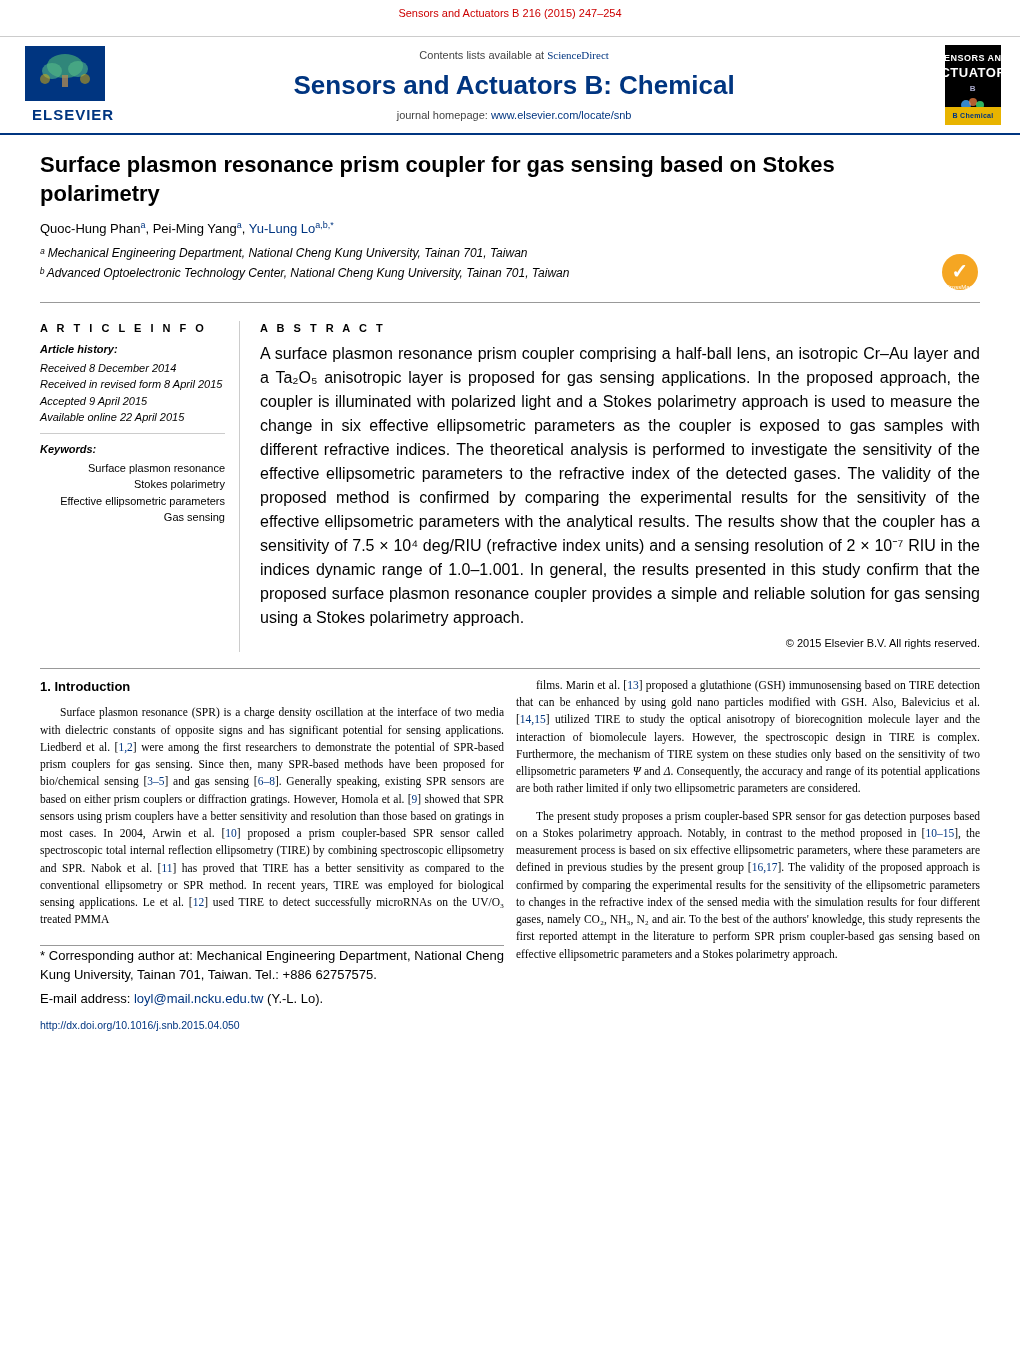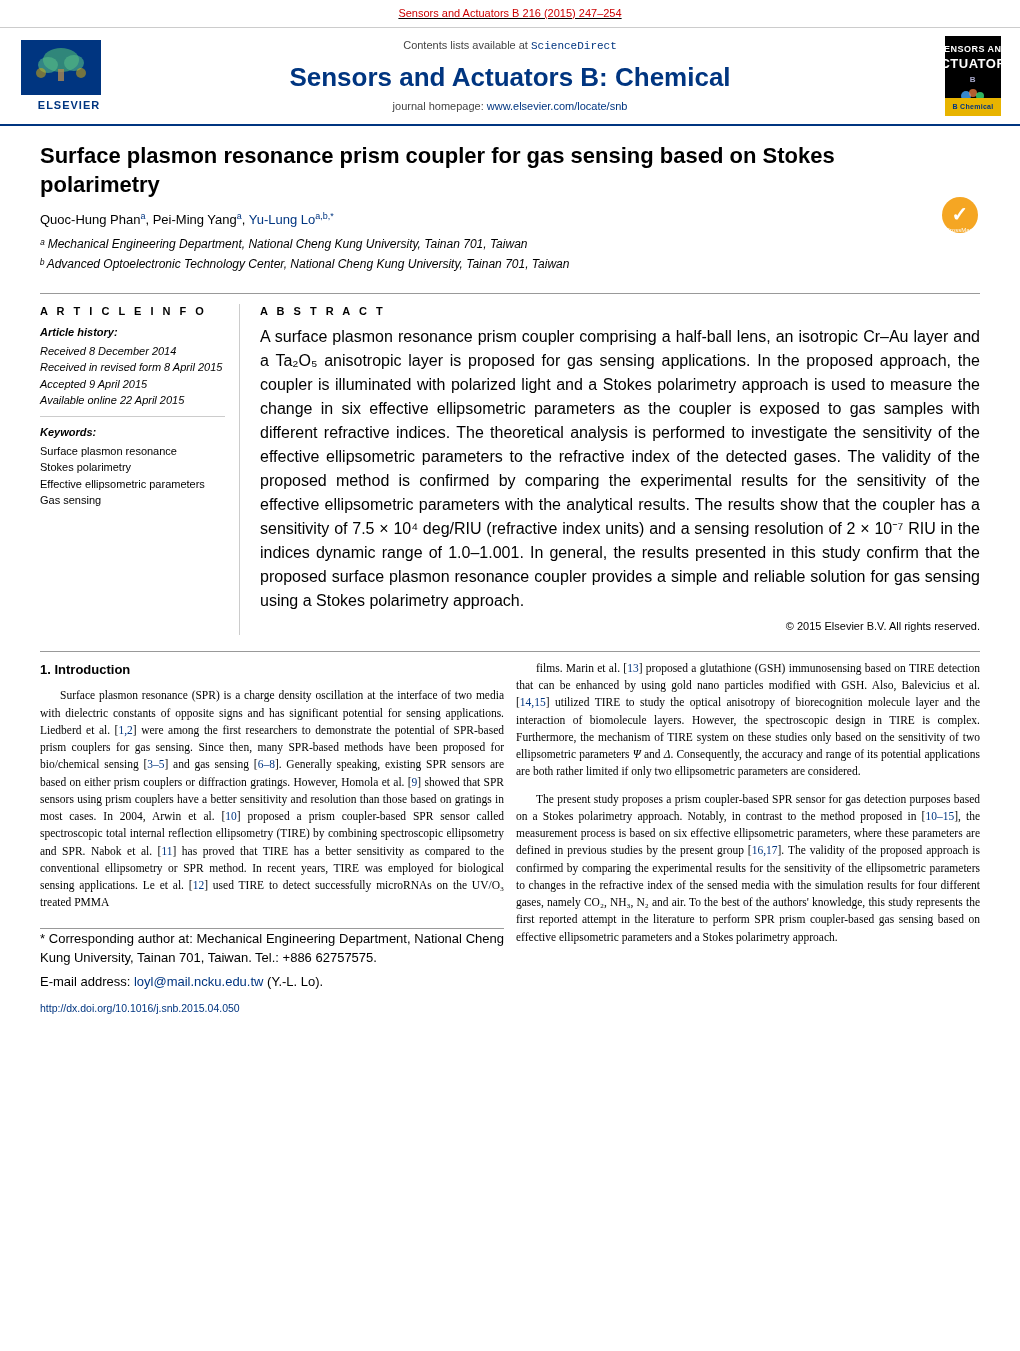--- a/index.html
+++ b/index.html
@@ -16,25 +16,24 @@
     .page-wrapper {
       width: 1020px;
       min-height: 1351px;
       background: #fff;
       padding: 0;
     }
 
     
     .top-header {
       border-bottom: 1px solid #ccc;
-      padding: 6px 20px 6px;
-      display: flex;
-      align-items: center;
-      justify-content: center;
-      text-decoration: underline;
+      padding: 6px 20px 15px;
+      display: flex;
+      align-items: center;
+      justify-content: center;
     }
     .journal-ref-top {
       font-size: 11px;
       color: #c00;
       text-align: center;
       font-family: Arial, sans-serif;
     }
 
     
     .journal-header {
@@ -58,21 +57,21 @@
       display: flex;
       align-items: center;
       justify-content: center;
       flex-direction: column;
     }
     .elsevier-logo .logo-img svg {
       width: 70px;
       height: 45px;
     }
     .elsevier-word {
-      font-size: 11px;
+      font-size: 15px;
       color: #003580;
       font-family: Arial, sans-serif;
       font-weight: bold;
       margin-top: 3px;
       letter-spacing: 1px;
       padding-left: 16px;
     }
 
     .journal-center {
       flex: 1;
@@ -82,21 +81,21 @@
       justify-content: center;
       gap: 4px;
     }
     .contents-line {
       font-size: 11px;
       color: #444;
       font-family: Arial, sans-serif;
     }
     .sciencedirect-link {
       color: #003580;
-      font-family: Liberation Mono, monospace;
+      font-family: Liberation Serif, serif;
     }
     .journal-title-main {
       font-size: 26px;
       color: #003580;
       font-family: Arial, sans-serif;
       font-weight: bold;
       text-align: center;
     }
     .homepage-line {
       font-size: 11px;
@@ -156,23 +155,23 @@
     }
 
     
     .article-content {
       padding: 16px 40px 16px 40px;
     }
 
     
     .article-title-section {
       display: flex;
-      align-items: center;
+      align-items: flex-end;
       gap: 20px;
-      margin-bottom: 10px;
+      margin-bottom: 18px;
       border-bottom: 1px solid #999;
       padding-bottom: 10px;
     }
     .article-title-text {
       flex: 1;
     }
     .article-title {
       font-size: 22px;
       font-weight: bold;
       color: #000;
@@ -262,20 +261,21 @@
       font-size: 11px;
       font-family: Arial, sans-serif;
     }
     .keywords-title {
       font-style: italic;
       font-weight: bold;
       margin-bottom: 3px;
     }
     .keyword-item {
       margin-bottom: 1px;
+      text-align: right;
     }
 
     .abstract-text {
       font-size: 16px;
       font-family: Arial, sans-serif;
       line-height: 1.5;
       color: #000;
       text-align: justify;
     }
 

